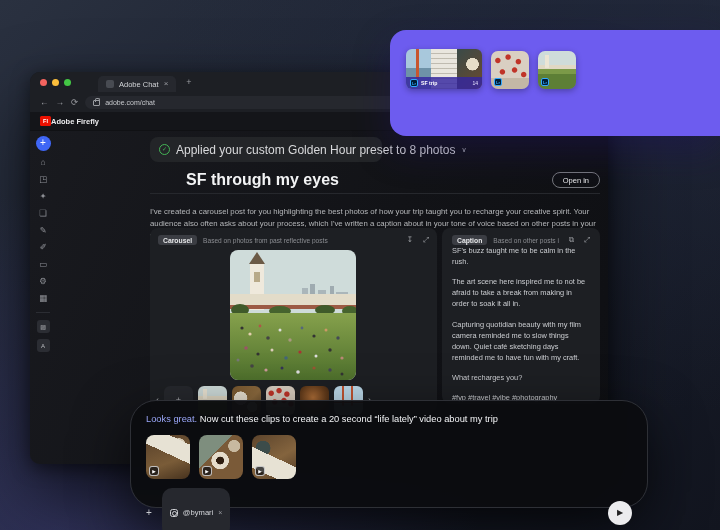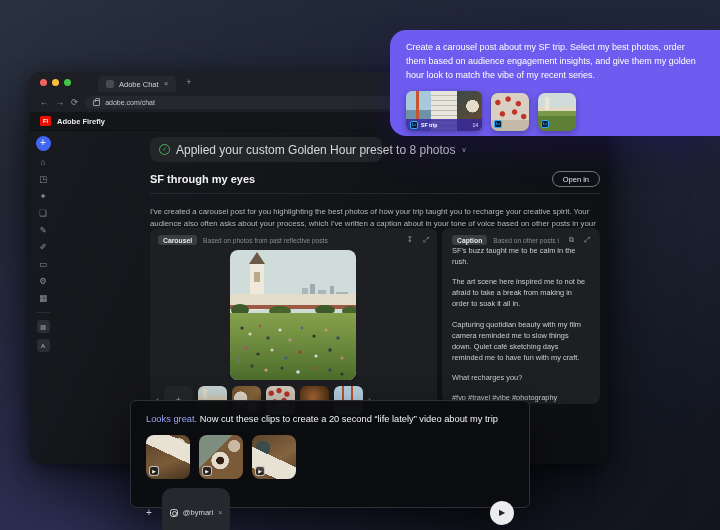--- a/index.html
+++ b/index.html
@@ -22,36 +22,36 @@
   .tab-x{font-size:8px;color:#9a9ca1;line-height:1;}
   .newtab{font-size:9px;color:#9a9ca1;margin-left:10px;}
   .toolbar{height:20px;background:#1d1f24;display:flex;align-items:center;gap:7px;padding:0 10px;}
   .nav-ic{font-size:8.5px;color:#9a9ca1;line-height:1;}
   .urlfield{flex:1;height:13px;background:#26282e;border-radius:7px;display:flex;align-items:center;gap:5px;padding:0 8px;margin-right:90px;}
   .lock{width:5px;height:4px;border:1px solid #9a9ca1;border-radius:1px;position:relative;margin-top:2px;}
   .lock:before{content:"";position:absolute;top:-3px;left:0.5px;width:3px;height:3px;border:1px solid #9a9ca1;border-bottom:none;border-radius:2px 2px 0 0;}
   .url{font-size:7px;color:#c6c8cc;}
   .appheader{height:18px;background:#141519;display:flex;align-items:center;padding:0 10px;border-bottom:1px solid #101114;}
   .adobelogo{width:11px;height:10px;background:#eb1000;border-radius:1.5px;color:#fff;font-size:5.5px;font-weight:bold;display:flex;align-items:center;justify-content:center;}
-  .brand{font-size:7.5px;font-weight:bold;color:#ececee;margin-left:6px;}
+  .brand{font-size:7.5px;font-weight:bold;color:#ececee;}
   .wbody{position:relative;height:334px;background:linear-gradient(115deg,#191a1f 0%,#121317 55%,#0e0f13 100%);}
   
   .sidebar{position:absolute;left:0;top:0;bottom:0;width:26px;display:flex;flex-direction:column;align-items:center;padding-top:5px;}
   .sb-add{width:15px;height:15px;border-radius:50%;background:#3f66f5;color:#fff;font-size:10px;line-height:14px;text-align:center;margin-bottom:7px;}
   .sb-ic{font-size:8.5px;color:#8e9096;line-height:1;margin-bottom:8.5px;}
   .sb-div{width:14px;height:1px;background:#2b2d33;margin:1px 0 7px;}
   .sb-tile{width:13px;height:13px;border-radius:3px;background:#2b2d33;color:#b9bbbf;font-size:6px;display:flex;align-items:center;justify-content:center;margin-bottom:6px;}
   
   .main{position:absolute;left:120px;top:0;width:450px;}
   .banner{position:absolute;left:0;top:6px;width:232px;height:25px;background:#232528;border-radius:8px;display:flex;align-items:center;gap:6px;padding:0 9px;box-sizing:border-box;}
   .check{width:9px;height:9px;border:1px solid #44B556;border-radius:50%;color:#44B556;font-size:6px;line-height:9px;text-align:center;flex:none;}
   .banner-text{font-size:12px;color:#d8d9db;flex:1;white-space:nowrap;}
   .banner-chev{font-size:7px;color:#b9bbbf;}
   .title-row{position:absolute;left:0;top:40px;width:450px;display:flex;align-items:center;}
-  .post-title{font-size:11px;font-weight:bold;color:#f2f3f4;}
+  .post-title{font-size:16px;font-weight:bold;color:#f2f3f4;margin-left:36px;}
   .openin{margin-left:auto;height:16px;padding:0 10px;border:1px solid #75777d;border-radius:9px;background:transparent;color:#e8e9ea;font-size:7.5px;line-height:15px;}
   .divider{position:absolute;left:0;top:62px;width:450px;height:1px;background:#26282d;}
   .desc{position:absolute;left:0;top:67px;width:452px;font-size:7.8px;line-height:1.55;color:#b5b7ba;}
   
   .card{position:absolute;top:97px;background:#1d1f23;border-radius:8px;box-sizing:border-box;}
   .card-l{left:0;width:287px;height:186px;}
   .card-r{left:292px;width:158px;height:176px;padding:7px 10px;}
   .card-head{display:flex;align-items:center;gap:6px;padding:7px 8px 0 8px;}
   .card-r .card-head{padding:0;}
   .badge{background:#3b3d43;border-radius:3px;padding:1.5px 5px;font-size:6.8px;color:#e6e7e9;font-weight:bold;flex:none;}
@@ -115,22 +115,22 @@
   .album{width:76px;height:40px;border-radius:6px;overflow:hidden;position:relative;flex:none;box-shadow:0 2px 6px rgba(0,0,0,.3);}
   .album-imgs{display:flex;height:40px;}
   .album-imgs>div{flex:1;}
   .album-bar{position:absolute;left:0;right:0;bottom:0;height:12px;background:rgba(52,38,160,.82);display:flex;align-items:center;gap:3px;padding:0 4px;}
   .lr-badge{width:8px;height:8px;border-radius:2px;background:#001E36;border:1px solid #31A8FF;color:#31A8FF;font-size:4px;font-weight:bold;display:flex;align-items:center;justify-content:center;box-sizing:border-box;flex:none;}
   .album-label{font-size:5.2px;color:#fff;font-weight:bold;flex:1;}
   .album-count{font-size:5px;color:#e4e0ff;}
   .att-tile{width:38px;height:38px;border-radius:7px;position:relative;flex:none;box-shadow:0 2px 6px rgba(0,0,0,.3);}
   .att-tile .lr-badge{position:absolute;left:3px;bottom:3px;}
   
-  .composer{position:absolute;left:130px;top:400px;width:400px;height:108px;background:rgba(11,12,15,.97);
-    border:1px solid #2e3036;border-radius:6px;box-sizing:border-box;padding:12px 15px;box-shadow:0 20px 55px rgba(0,0,0,.65);}
+  .composer{position:absolute;left:130px;top:400px;width:518px;height:108px;background:rgba(11,12,15,.97);
+    border:1px solid #2e3036;border-radius:26px;box-sizing:border-box;padding:12px 15px;box-shadow:0 20px 55px rgba(0,0,0,.65);}
   .msg{font-size:9.3px;line-height:1.4;}
   .msg .hl{color:#9AA6F7;}
   .msg .rest{color:#f2f3f5;}
   .clips{display:flex;gap:9px;margin-top:9px;}
   .clip{width:44px;height:44px;border-radius:8px;position:relative;flex:none;}
   .clip-badge{position:absolute;left:3px;bottom:3px;width:10px;height:10px;border-radius:3px;background:rgba(18,18,20,.75);border:1px solid rgba(230,230,230,.8);color:#fff;font-size:4.5px;display:flex;align-items:center;justify-content:center;box-sizing:border-box;}
   .composer-foot{display:flex;align-items:center;margin-top:9px;}
   .foot-add{font-size:10px;color:#c9cbd0;margin-right:10px;}
   .chip{height:17px;background:#26282e;border-radius:10px;display:flex;align-items:center;gap:5px;padding:16px 8px;}
   .ig{width:8px;height:8px;border:1px solid #cfd1d5;border-radius:2.5px;position:relative;box-sizing:border-box;}
@@ -290,21 +290,20 @@
             <p class="cap-p">What recharges you?</p>
             <p class="cap-p">#fyp #travel #vibe #photography</p>
           </div>
         </div>
 
       </div>
     </div>
   </div>
 
   <div class="bubble">
-    <div class="bubble-text">Create a carousel post about my SF trip. Select my best photos, order them based on audience engagement insights, and give them my golden hour look to match the vibe of my recent series.</div>
     <div class="attach-row">
       <div class="album">
         <div class="album-imgs">
           <div class="alb-bridge"></div>
           <div class="alb-sketch"></div>
           <div class="alb-table"></div>
         </div>
         <div class="album-bar">
           <span class="lr-badge">Lr</span>
           <span class="album-label">SF trip</span>

